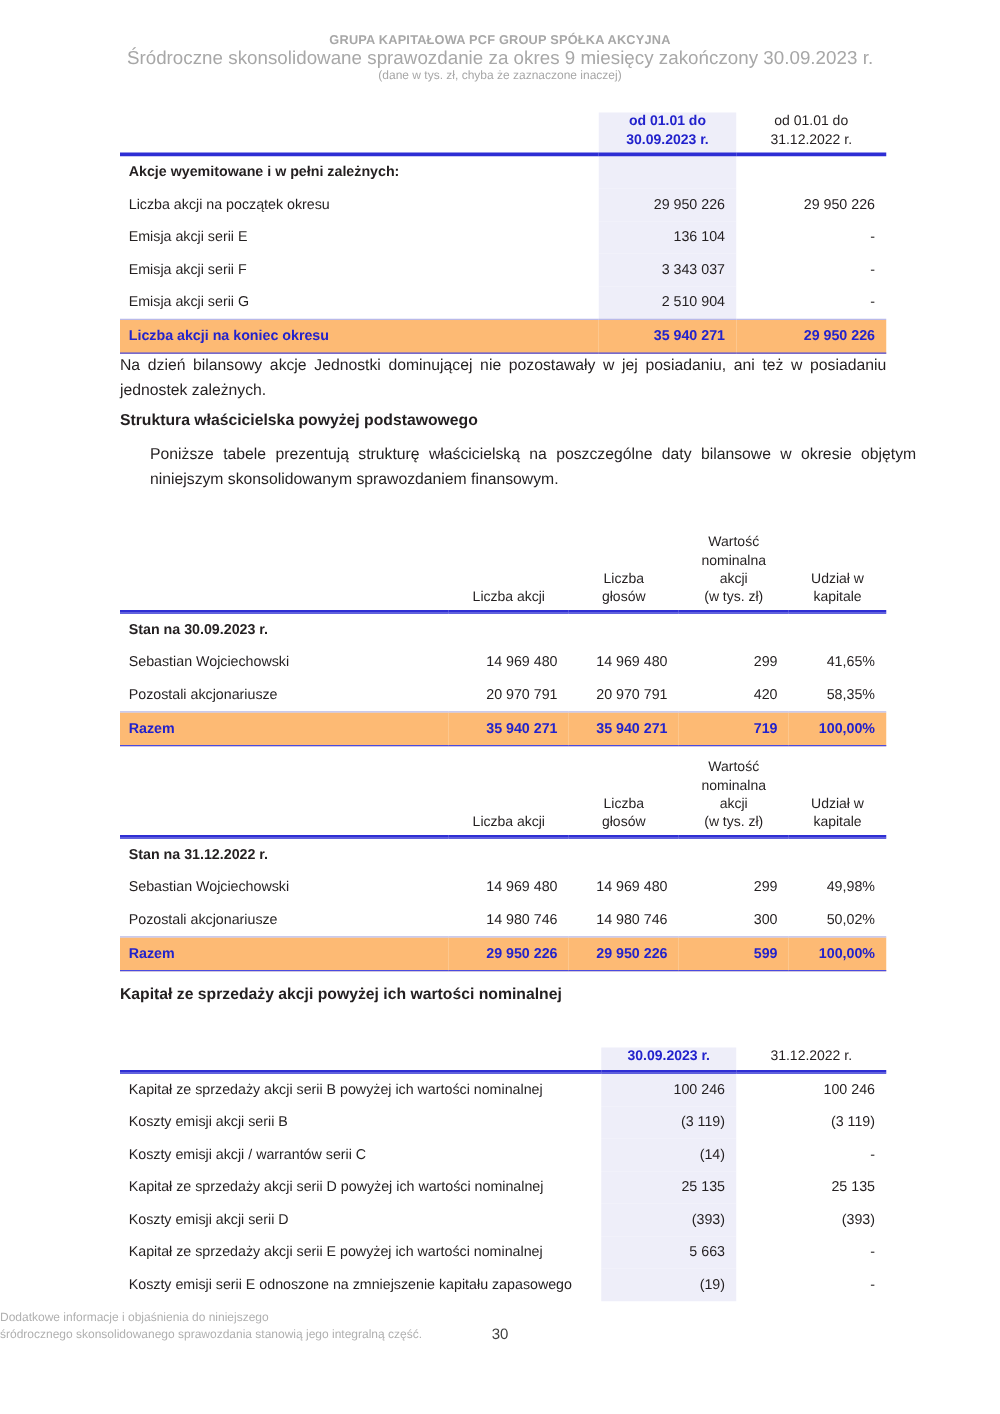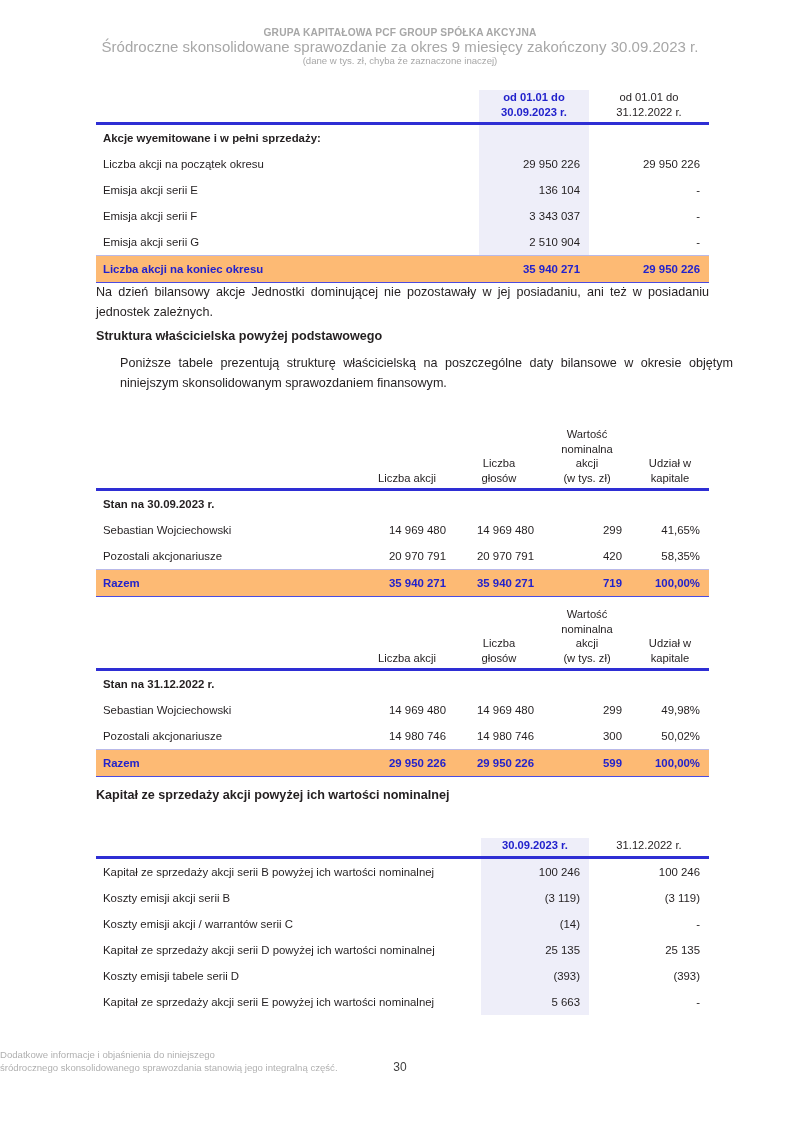--- a/index.html
+++ b/index.html
@@ -187,21 +187,21 @@
             <div>od 01.01 do</div>
             <div>31.12.2022 r.</div>
           </td>
         </tr>
         <tr class="topline">
           <td></td>
           <td class="hl"></td>
           <td></td>
         </tr>
         <tr class="datarow bolddark">
-          <td class="label">Akcje wyemitowane i w pełni sprzedaży:</td>
+          <td class="label">Akcje wyemitowane i w pełni zależnych:</td>
           <td class="num hl"></td>
           <td class="num"></td>
         </tr>
         <tr class="datarow">
           <td class="label">Liczba akcji na początek okresu</td>
           <td class="num hl">29 950 226</td>
           <td class="num">29 950 226</td>
         </tr>
         <tr class="datarow">
           <td class="label">Emisja akcji serii E</td>
@@ -451,27 +451,32 @@
           <td class="label">Koszty emisji akcji / warrantów serii C</td>
           <td class="num hl">(14)</td>
           <td class="num">-</td>
         </tr>
         <tr class="datarow">
           <td class="label">Kapitał ze sprzedaży akcji serii D powyżej ich wartości nominalnej</td>
           <td class="num hl">25 135</td>
           <td class="num">25 135</td>
         </tr>
         <tr class="datarow">
-          <td class="label">Koszty emisji tabele serii D</td>
+          <td class="label">Koszty emisji akcji serii D</td>
           <td class="num hl">(393)</td>
           <td class="num">(393)</td>
         </tr>
         <tr class="datarow">
           <td class="label">Kapitał ze sprzedaży akcji serii E powyżej ich wartości nominalnej</td>
           <td class="num hl">5 663</td>
+          <td class="num">-</td>
+        </tr>
+        <tr class="datarow">
+          <td class="label">Koszty emisji serii E odnoszone na zmniejszenie kapitału zapasowego</td>
+          <td class="num hl">(19)</td>
           <td class="num">-</td>
         </tr>
       </tbody>
     </table>
   </div>
 
   <div class="pagenum">30</div>
   <div class="doc-footer">
     <div>Dodatkowe informacje i objaśnienia do niniejszego</div>
     <div>śródrocznego skonsolidowanego sprawozdania  stanowią jego integralną część.</div>

